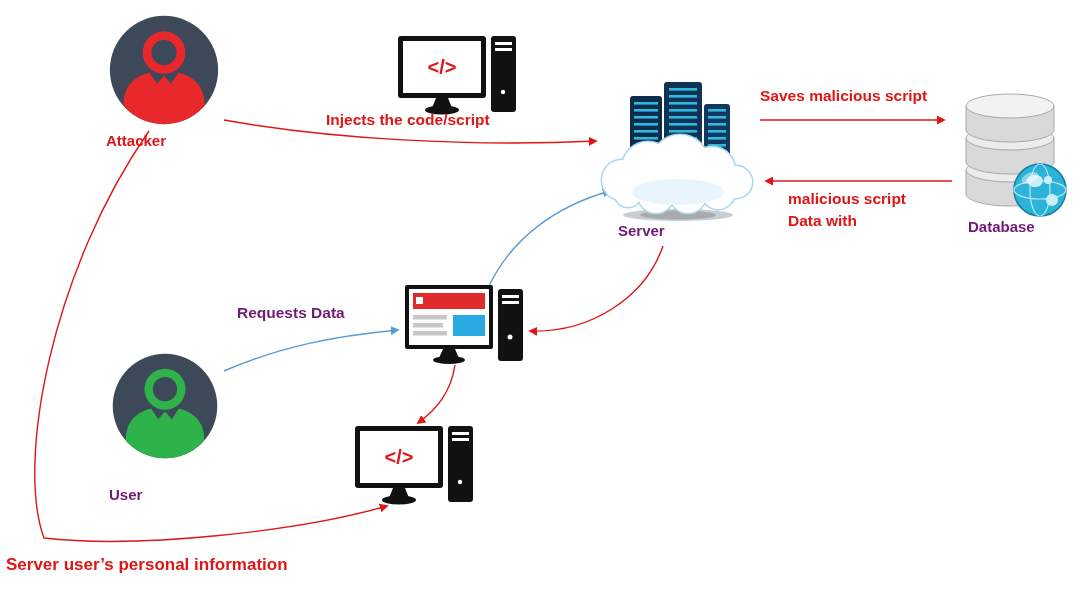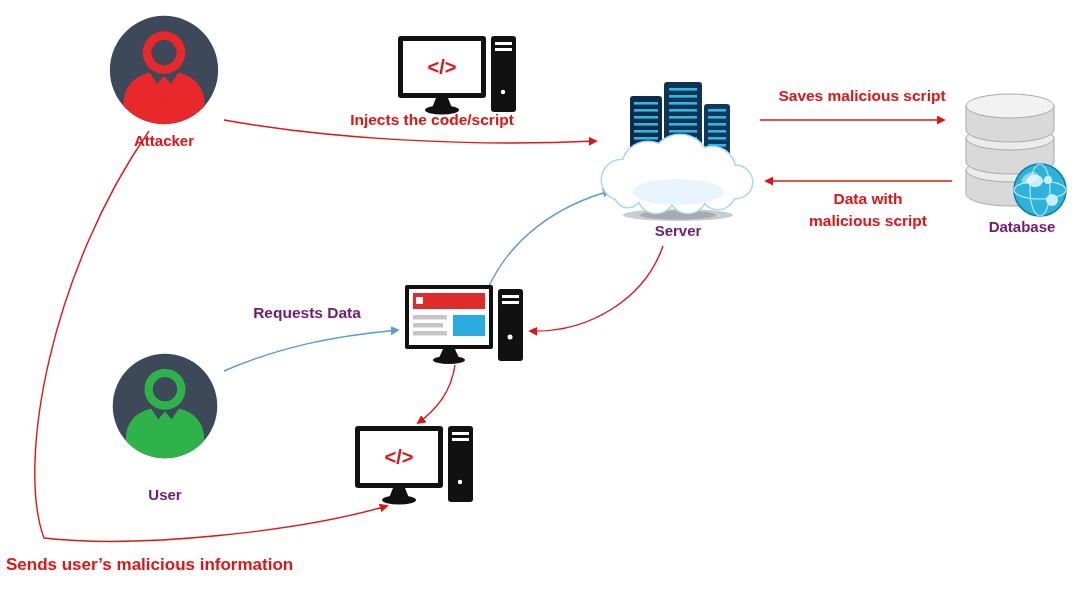--- a/index.html
+++ b/index.html
@@ -1,20 +1,20 @@
 <!DOCTYPE html>
 <html><head>
 <meta charset="utf-8">
 <style>
   * { margin:0; padding:0; box-sizing:border-box; }
   html,body { background:#fff; font-family:"Liberation Sans", sans-serif; }
   .canvas { position:relative; width:1084px; height:595px; background:#fff; overflow:hidden; }
   .node { position:absolute; }
   .arrows { position:absolute; left:0; top:0; width:1084px; height:595px; pointer-events:none; }
-  .lbl { position:absolute; font-weight:700; font-size:15.5px; text-align:center; line-height:1.45; pointer-events:none; }
+  .lbl { position:absolute; font-weight:700; font-size:15.5px; line-height:1.45; pointer-events:none; }
   .lbl.red  { color:#e01515; }
   .lbl.blue { color:#701a75; }
   .lbl.big  { font-size:15px; }
   .lbl.left { text-align:left; }
   svg { display:block; overflow:visible; }
 </style>
 </head>
 <body>
 
 <div class="canvas">
@@ -111,22 +111,22 @@
           <circle cx="56" cy="121" r="18"></circle>
           <circle cx="28" cy="120" r="13"></circle>
       </g>
       <ellipse cx="78" cy="118" rx="46" ry="13" fill="#e8f5fc"></ellipse>
     </svg>
   </div>
   <div class="lbl blue big" style="left:618px; top:220px; width:120px;">Server</div>
 
   <div class="lbl red" style="left:760px; top:85px; width:204px;">Saves malicious script</div>
   <div class="lbl red" style="left:788px; top:188px; width:160px;">
+    <div>malicious script</div>
     <div>Data with</div>
-    <div>malicious script</div>
   </div>
 
   <div class="node" style="left:960px; top:92px;">
     <svg width="108" height="126" viewBox="0 0 108 126">
       <g stroke="#a8a8a8" stroke-width="1">
         <path d="M6 78 v24 a44 12 0 0 0 88 0 v-24" fill="#d9d9d9"></path>
         <ellipse cx="50" cy="78" rx="44" ry="12" fill="#ececec"></ellipse>
         <path d="M6 46 v24 a44 12 0 0 0 88 0 v-24" fill="#d9d9d9"></path>
         <ellipse cx="50" cy="46" rx="44" ry="12" fill="#ececec"></ellipse>
         <path d="M6 14 v24 a44 12 0 0 0 88 0 v-24" fill="#d9d9d9"></path>
@@ -191,15 +191,15 @@
       <rect x="97" y="14" width="17" height="3" fill="#fff"></rect>
       <circle cx="105" cy="58" r="2.2" fill="#fff"></circle>
       <rect x="0" y="2" width="88" height="62" rx="3" fill="#111"></rect>
       <rect x="5" y="7" width="78" height="52" fill="#fff"></rect>
       <text x="44" y="40" text-anchor="middle" font-size="20" font-weight="700" fill="#e01515">&lt;/&gt;</text>
       <path d="M38 64 L50 64 L54 74 L34 74 Z" fill="#111"></path>
       <ellipse cx="44" cy="76" rx="17" ry="4.5" fill="#111"></ellipse>
     </svg>
   </div>
 
-  <div class="lbl red big left" style="left:6px; top:553px; width:340px; font-size:17px;">Sends user’s malicious information</div>
+  <div class="lbl red big left" style="left:6px; top:553px; width:340px; font-size:17px;">Server user’s personal information</div>
 
 </div>
 
 </body></html>

